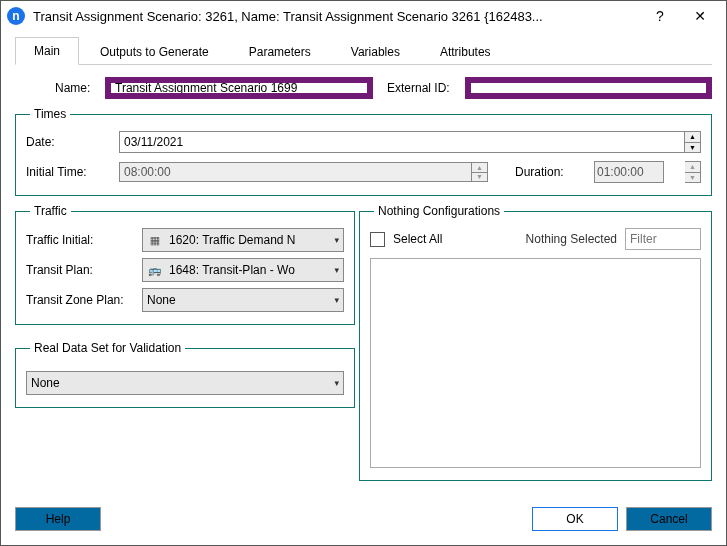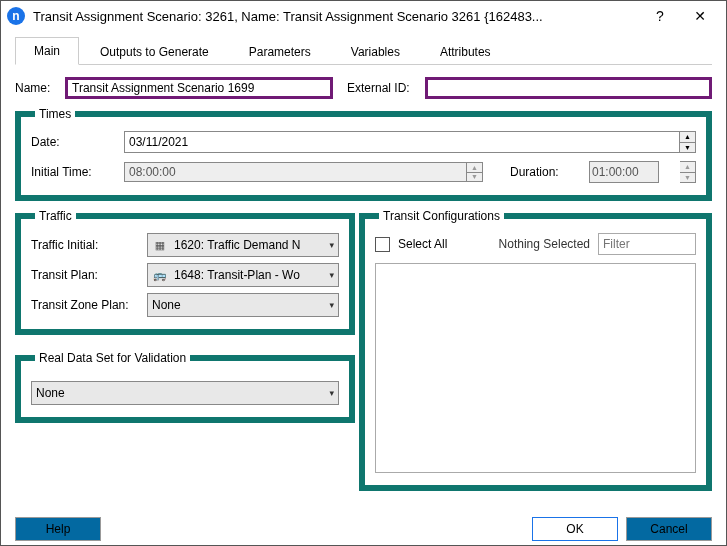--- a/index.html
+++ b/index.html
@@ -56,35 +56,35 @@
   }
   .tab.active {
     border: 1px solid #ccc;
     border-bottom: 1px solid #fff;
     background: #fff;
   }
 
   .form-area { padding-top: 12px; }
 
   .row { display: flex; align-items: center; margin-bottom: 8px; gap: 6px; }
-  .row label { font-size: 12px; }
+  .row label { font-size: 12px; margin-left: 40px; }
   .name-row label:first-child { width: 44px; }
   .name-row .ext-label { margin-left: 8px; width: 72px; }
   .txt {
-    border: 3px solid #701a75;
+    border: 6px solid #701a75;
     height: 22px;
     padding: 2px 4px;
     font: inherit;
     background: #fff;
   }
   .name-input { width: 268px; }
   .ext-input { flex: 1; }
 
   fieldset.grp {
-    border: 6px solid #0f766e;
+    border: 1px solid #0f766e;
     margin-bottom: 8px;
     padding: 10px 10px 12px 10px;
     position: relative;
   }
   fieldset.grp > legend {
     font-size: 12px;
     padding: 0 4px;
     margin-left: 4px;
   }
 
@@ -119,21 +119,21 @@
   .combo .ci { width:16px; height:16px; display:flex; align-items:center; justify-content:center; font-size:11px; color:#555; }
   .combo .ctxt { flex:1; overflow:hidden; white-space:nowrap; text-overflow:ellipsis; }
   .combo .carrow { font-size:9px; color:#333; }
 
   
   .geom-top { display:flex; align-items:center; gap:8px; margin-bottom:8px; }
   .chk {
     width:15px; height:15px; border:1px solid #555; background:#fff;
   }
   .geom-status { margin-left:auto; color:#333; }
-  .filter-input { width:98px; border:1px solid #aaa; height:22px; padding:2px 4px; font:inherit; color:#888; }
+  .filter-input { width:76px; border:1px solid #aaa; height:22px; padding:2px 4px; font:inherit; color:#888; }
   .geom-list {
     flex:1; border:1px solid #aaa; background:#fff; min-height:210px;
   }
 
   
   .rds-combo { width:100%; }
 
   
   .footer {
     display:flex; align-items:center; padding: 6px 14px 0 14px; gap:8px;
@@ -240,21 +240,21 @@
           <legend>Real Data Set for Validation</legend>
           <div class="combo rds-combo" style="margin-top:6px">
             <div class="ctxt">None</div>
             <div class="carrow">▾</div>
           </div>
         </fieldset>
       </div>
 
       <div class="col-right">
         <fieldset class="grp geom" style="height:276px;">
-          <legend>Transit Configurations</legend>
+          <legend>Nothing Configurations</legend>
           <div class="geom-fieldset-inner">
             <div class="geom-top">
               <div class="chk"></div>
               <span>Select All</span>
               <span class="geom-status">Nothing Selected</span>
               <input class="filter-input" placeholder="Filter" style="">
             </div>
             <div class="geom-list"></div>
           </div>
         </fieldset>

